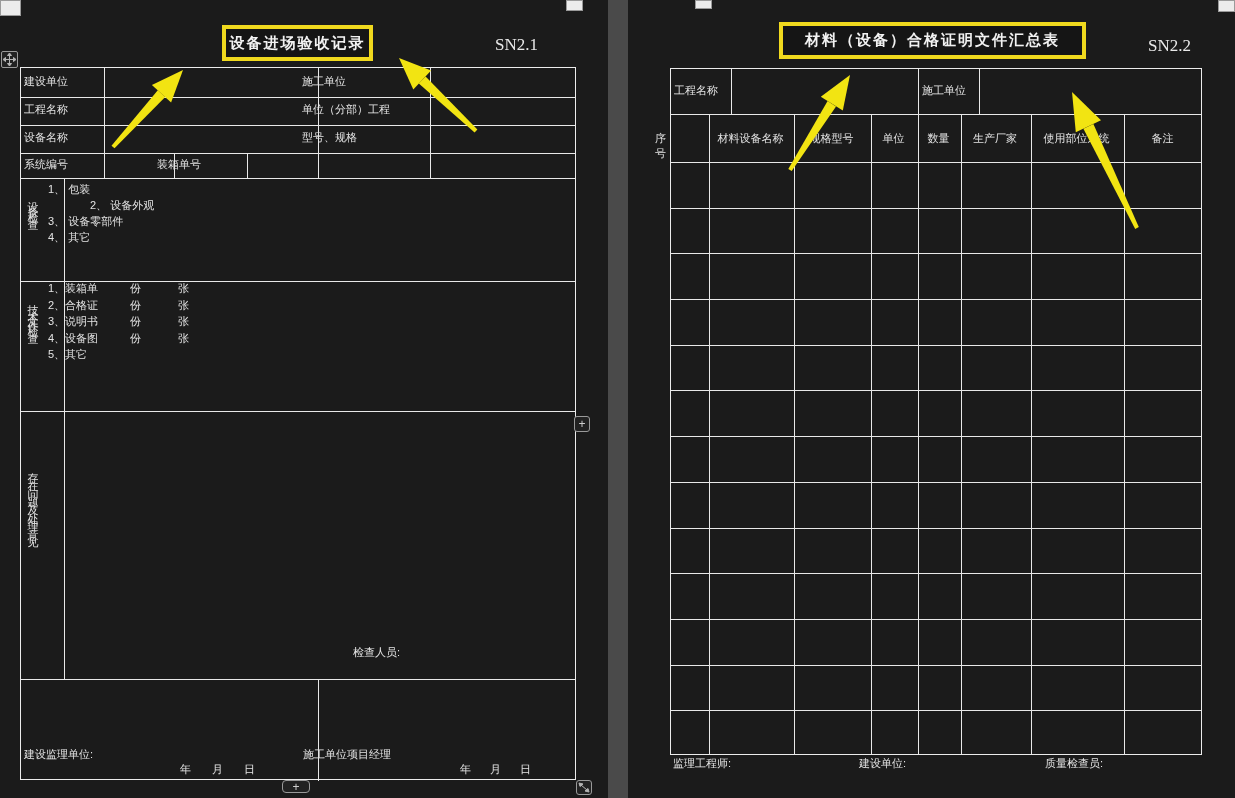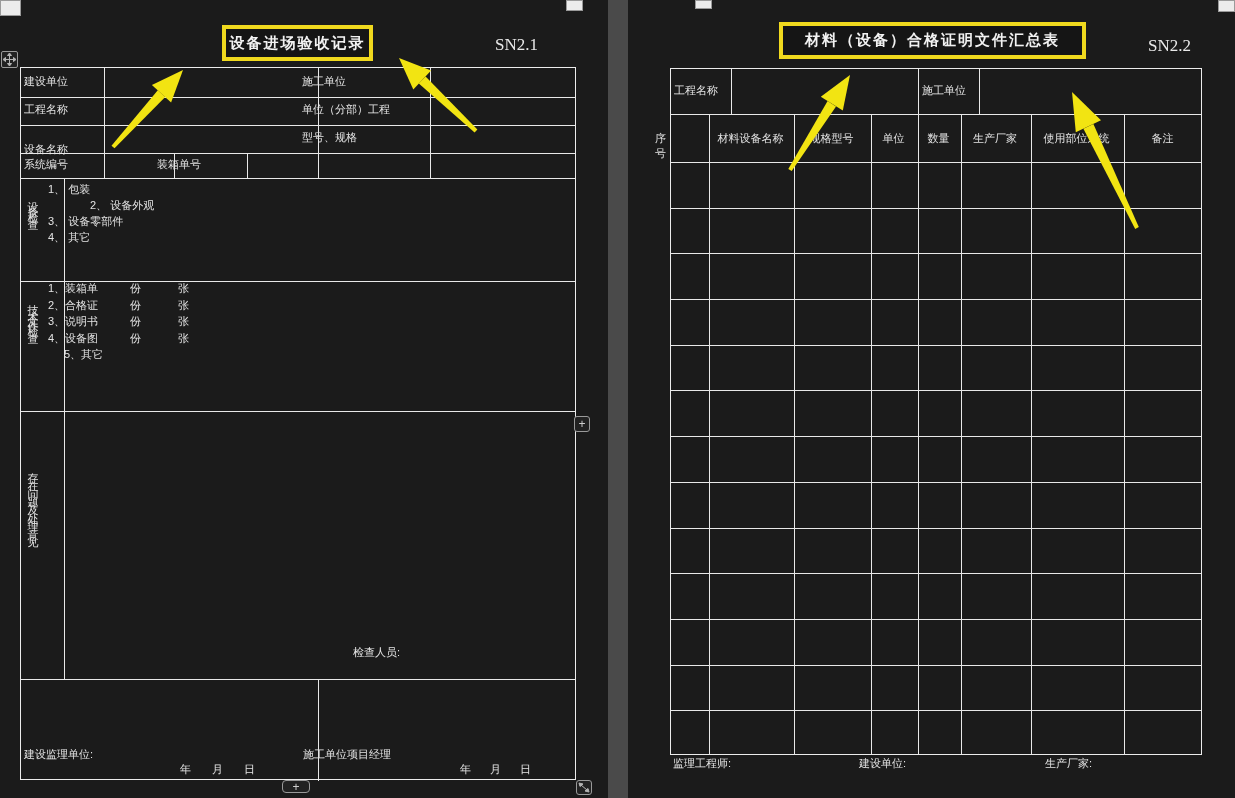--- a/index.html
+++ b/index.html
@@ -50,21 +50,21 @@
         <div class="lv" style="left: 297px; top: 0px; height: 110px;"></div>
         <div class="lv" style="left: 409px; top: 0px; height: 110px;"></div>
         <div class="lv" style="left: 43px; top: 110px; height: 501px;"></div>
         <div class="lv" style="left: 297px; top: 611px; height: 102px;"></div>
       </div>
 
     <div class="lbl" style="left:24px;top:75px;">建设单位</div>
     <div class="lbl" style="left:302px;top:75px;">施工单位</div>
     <div class="lbl" style="left:24px;top:103px;">工程名称</div>
     <div class="lbl" style="left:302px;top:103px;">单位（分部）工程</div>
-    <div class="lbl" style="left:24px;top:143px;">设备名称</div>
+    <div class="lbl" style="left:24px;top:131px;">设备名称</div>
     <div class="lbl" style="left:302px;top:131px;">型号、规格</div>
     <div class="lbl" style="left:24px;top:158px;">系统编号</div>
     <div class="lbl" style="left:157px;top:158px;">装箱单号</div>
 
     <div class="vlabel" style="left:25px;top:193px;height:80px;">设备检查</div>
     <div class="lbl" style="left:48px;top:183px;">1、 包装</div>
     <div class="lbl" style="left:48px;top:199px;margin-left:42px;">2、 设备外观</div>
     <div class="lbl" style="left:48px;top:215px;">3、 设备零部件</div>
     <div class="lbl" style="left:48px;top:231px;">4、 其它</div>
 
@@ -74,21 +74,21 @@
     <div class="lbl" style="left:178px;top:282px;">张</div>
     <div class="lbl" style="left:48px;top:299px;">2、合格证</div>
     <div class="lbl" style="left:130px;top:299px;">份</div>
     <div class="lbl" style="left:178px;top:299px;">张</div>
     <div class="lbl" style="left:48px;top:315px;">3、说明书</div>
     <div class="lbl" style="left:130px;top:315px;">份</div>
     <div class="lbl" style="left:178px;top:315px;">张</div>
     <div class="lbl" style="left:48px;top:332px;">4、设备图</div>
     <div class="lbl" style="left:130px;top:332px;">份</div>
     <div class="lbl" style="left:178px;top:332px;">张</div>
-    <div class="lbl" style="left:48px;top:348px;margin-left:16px;">5、其它</div>
+    <div class="lbl" style="left:48px;top:348px;">5、其它</div>
 
     <div class="vlabel" style="left:25px;top:464px;height:185px;letter-spacing:8px;">存在问题及处理意见</div>
     <div class="lbl" style="left:353px;top:646px;">检查人员:</div>
 
     <div class="lbl" style="left:24px;top:748px;">建设监理单位:</div>
     <div class="lbl" style="left:180px;top:763px;">年</div>
     <div class="lbl" style="left:212px;top:763px;">月</div>
     <div class="lbl" style="left:244px;top:763px;">日</div>
     <div class="lbl" style="left:303px;top:748px;">施工单位项目经理</div>
     <div class="lbl" style="left:460px;top:763px;">年</div>
@@ -172,21 +172,21 @@
         <div class="colhdr" style="left: 242px; top: 131px; width: 47px;">单位</div>
         <div class="colhdr" style="left: 289px; top: 131px; width: 43px;">数量</div>
         <div class="colhdr" style="left: 332px; top: 131px; width: 70px;">生产厂家</div>
         <div class="colhdr" style="left: 402px; top: 131px; width: 93px;">使用部位系统</div>
         <div class="colhdr" style="left: 495px; top: 131px; width: 79px;">备注</div>
       </div>
     <div></div>
 
     <div class="lbl" style="left:45px;top:757px;">监理工程师:</div>
     <div class="lbl" style="left:231px;top:757px;">建设单位:</div>
-    <div class="lbl" style="left:417px;top:757px;">生产厂家:</div>
+    <div class="lbl" style="left:417px;top:757px;">质量检查员:</div>
 
     <div class="marker" style="left:67px;top:0;width:17px;height:9px;"></div>
     <div class="marker" style="left:590px;top:0;width:17px;height:12px;"></div>
   </div>
 
   <svg id="arrows" width="1235" height="798" viewBox="0 0 1235 798">
     <g>
       <polygon points="183,70 171.1,102.4 151.9,84.9" fill="#f2e412"></polygon>
       <polygon points="114.5,148.3 165.2,97.1 157.8,90.3 111.5,145.7" fill="#f2e412"></polygon>
     </g>

